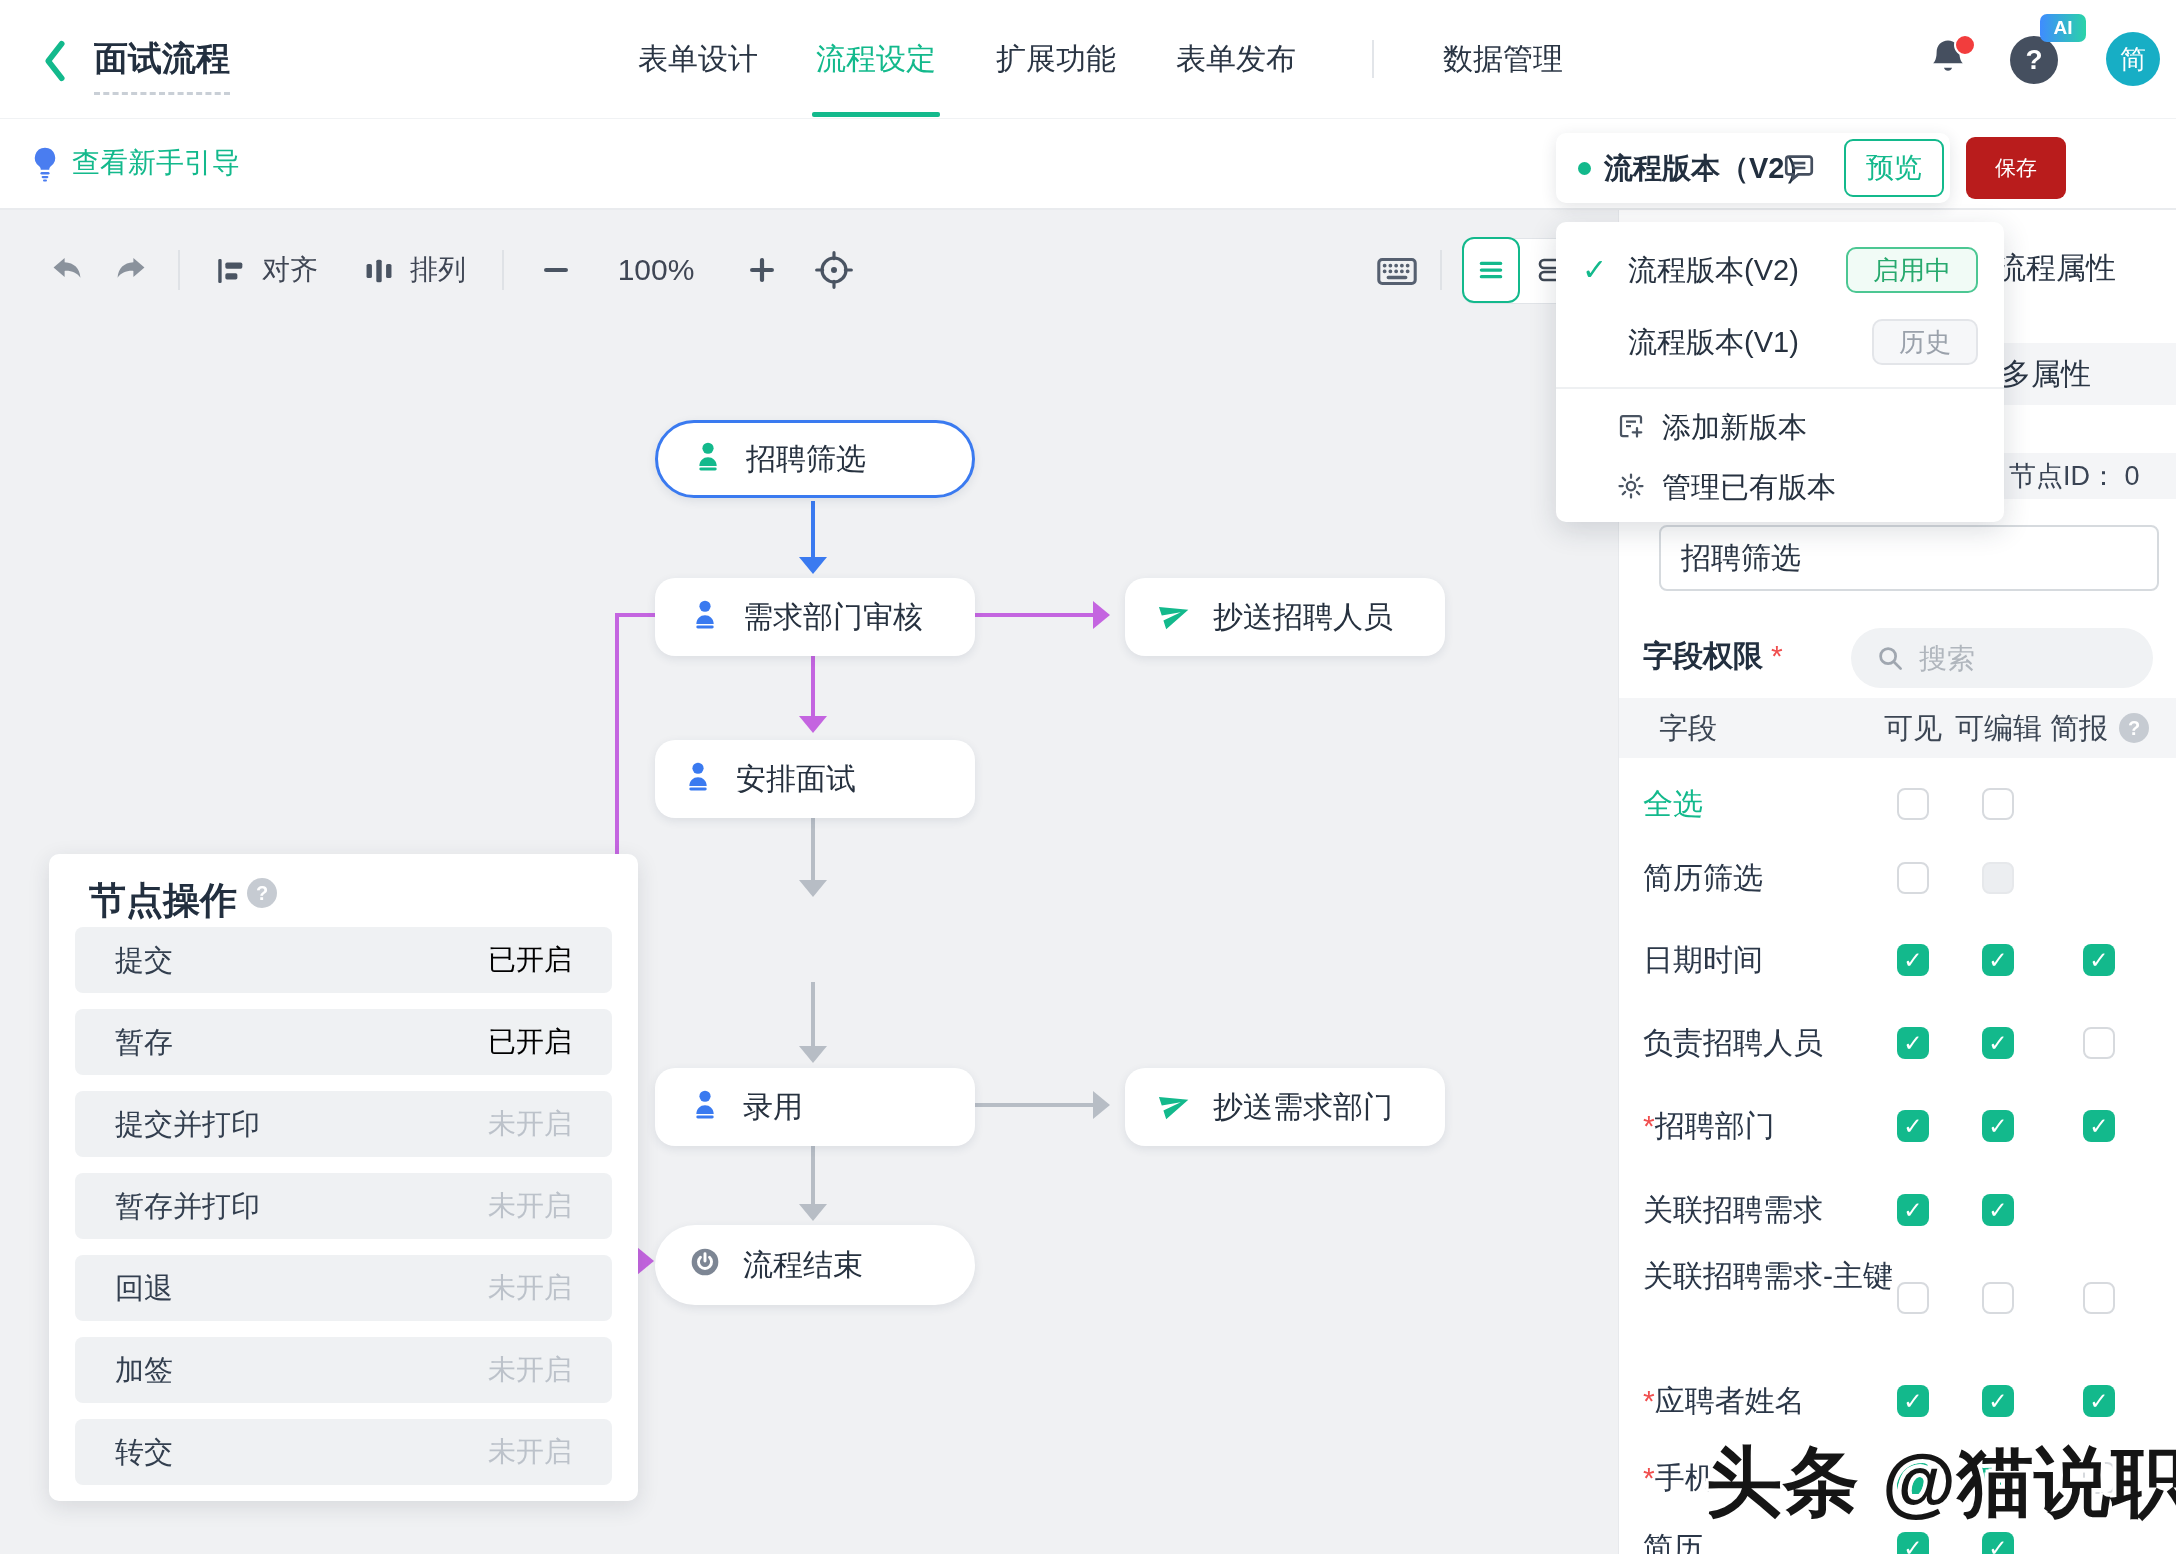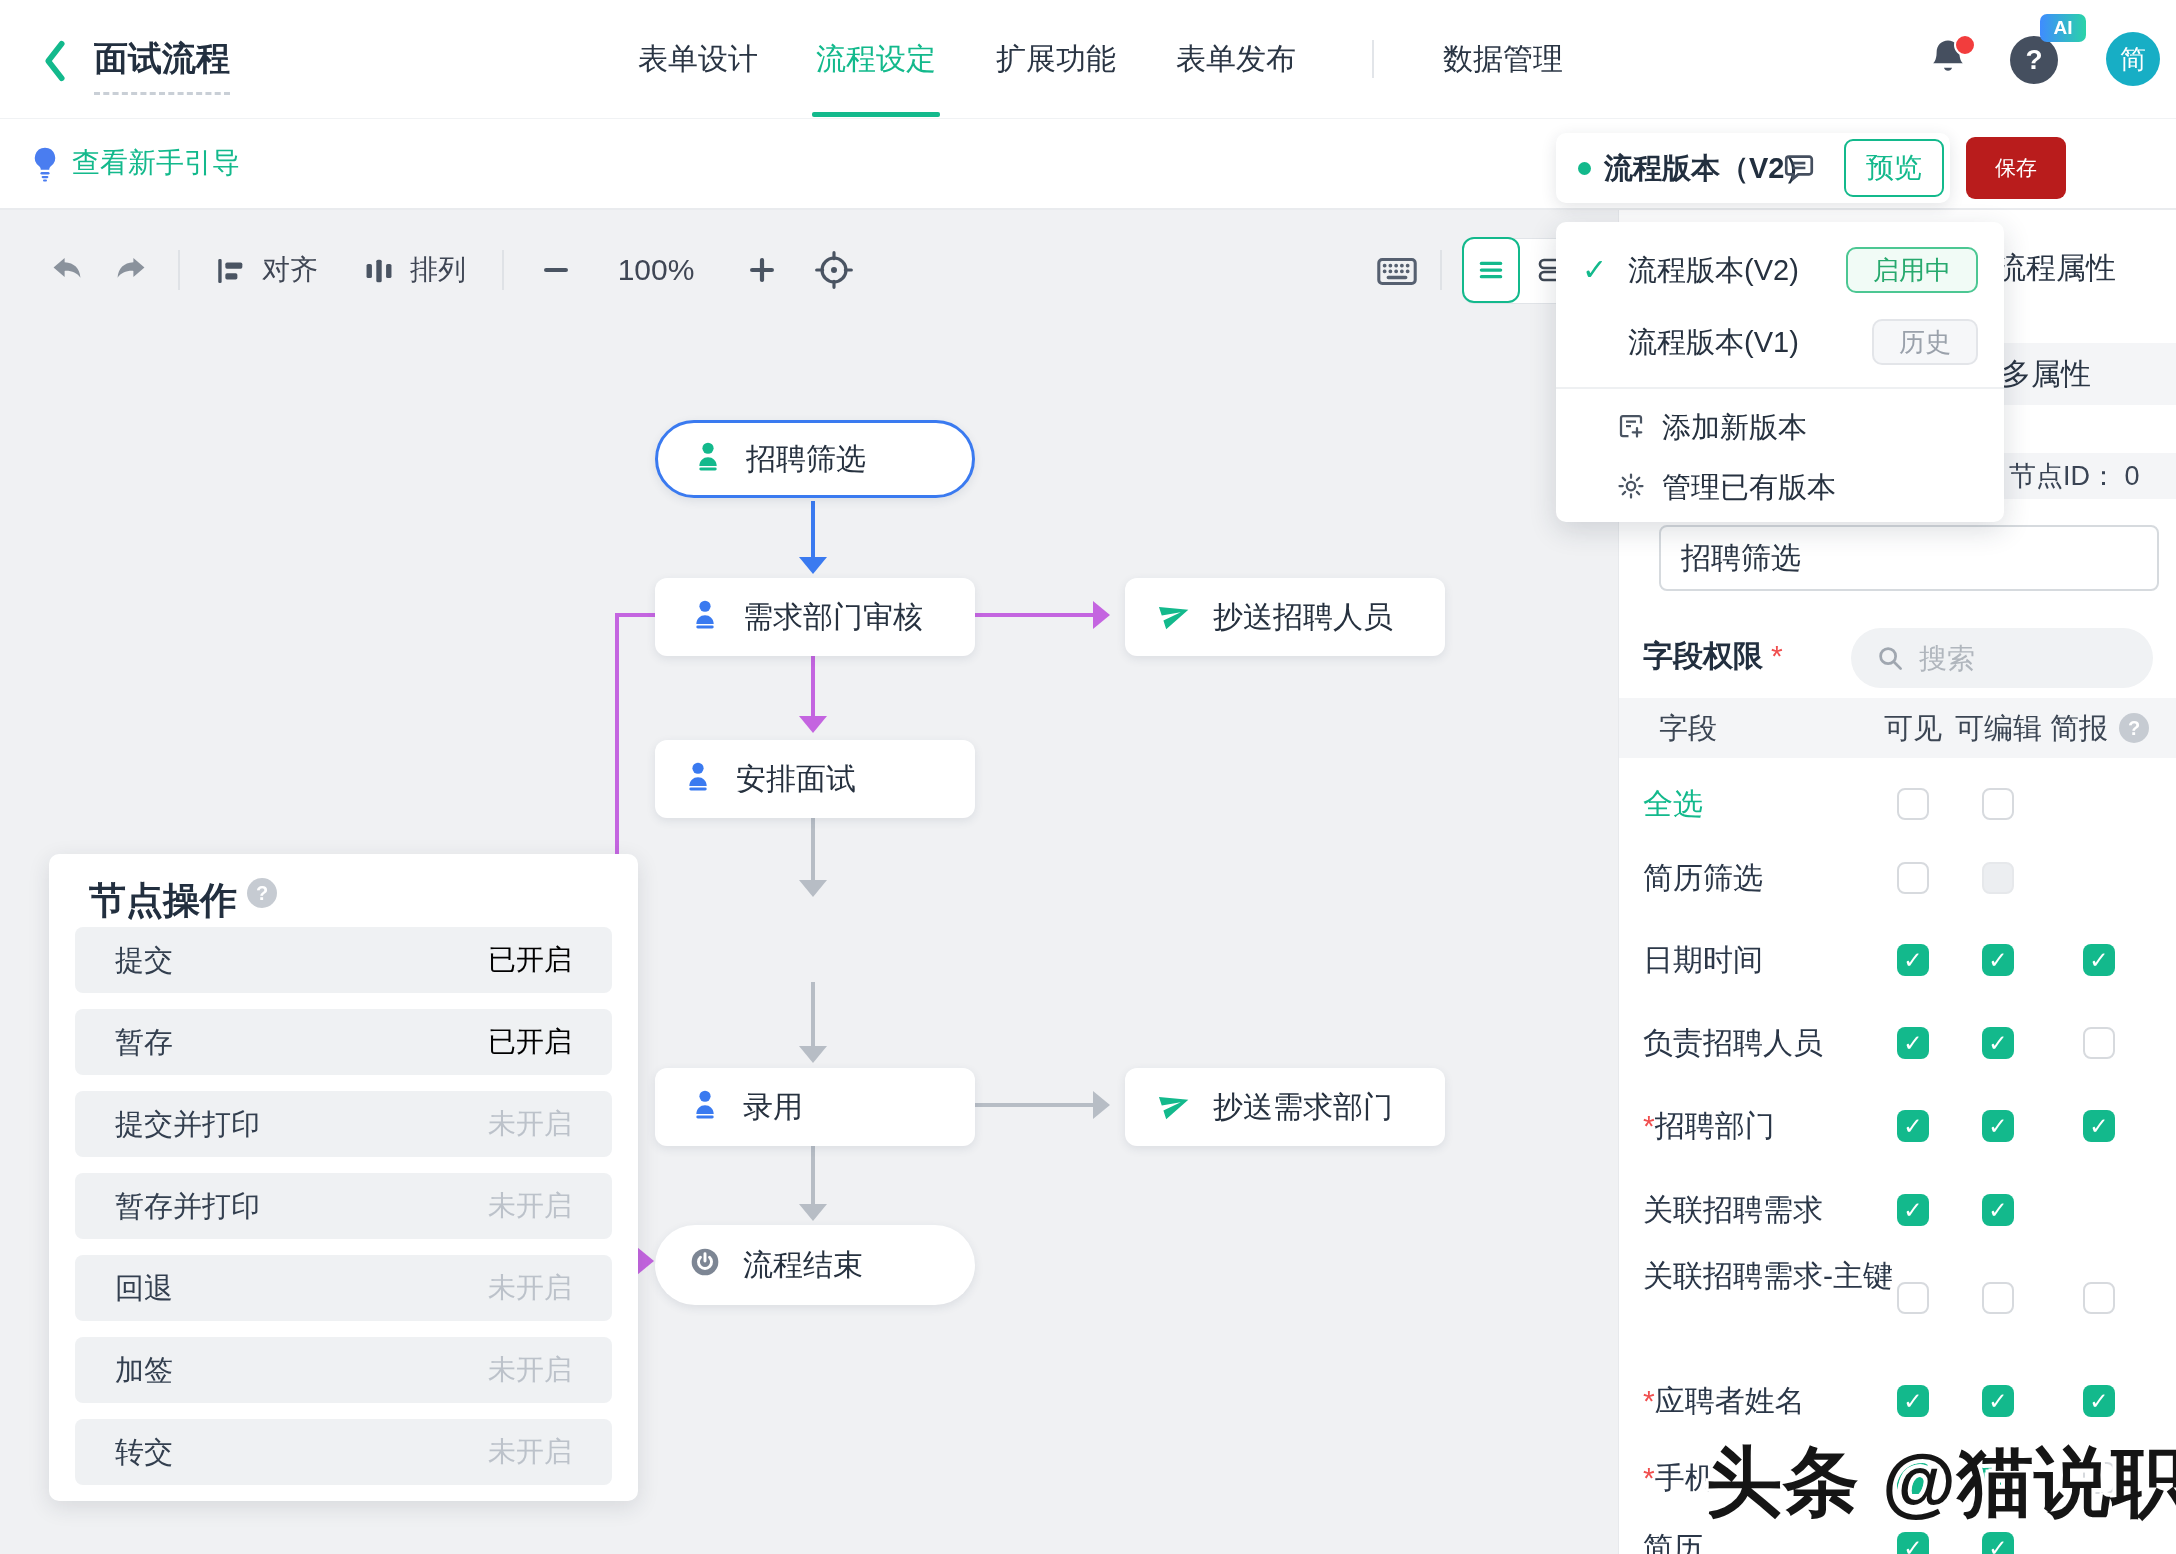--- a/index.html
+++ b/index.html
@@ -31,21 +31,21 @@
   .canvas{position:absolute;left:0;top:208px;width:1618px;height:1346px;background:#f0f1f3;overflow:hidden;z-index:1;}
   .tb-ic{position:absolute;cursor:pointer;}
   .tb-label{position:absolute;top:0;height:124px;line-height:124px;font-size:28px;color:#3f4654;cursor:pointer;}
   .tb-div{position:absolute;top:42px;width:2px;height:40px;background:#dfe2e6;}
   .zoom-pct{position:absolute;left:606px;top:0;width:100px;height:124px;line-height:124px;text-align:center;font-size:30px;color:#3f4654;}
   .toggle-group{position:absolute;left:1462px;top:30px;width:118px;height:64px;background:#fff;border:1px solid #e1e4e8;border-radius:12px;}
   .seg{position:absolute;top:-1px;width:58px;height:64px;display:flex;align-items:center;justify-content:center;cursor:pointer;}
   .seg.active{border:2px solid #13b98c;border-radius:12px;background:#fff;left:-1px;box-sizing:border-box;height:66px;top:-2px;}
   .seg.plain{left:60px;}
   
-  .node{position:absolute;width:320px;height:78px;background:#fff;border-radius:12px;box-sizing:border-box;
+  .node{position:absolute;width:320px;height:78px;background:#fff;border-radius:20px;box-sizing:border-box;
         box-shadow:0 3px 10px rgba(40,60,90,.10);display:flex;align-items:center;padding-left:34px;gap:22px;
         font-size:30px;color:#26313f;z-index:3;cursor:pointer;}
   .node.pill{border-radius:44px;}
   .node.start{border:3px solid #3a7af0;}
   .vline,.hline{position:absolute;z-index:2;}
   .tri-d{position:absolute;width:0;height:0;border-left:14px solid transparent;border-right:14px solid transparent;z-index:2;}
   .tri-r{position:absolute;width:0;height:0;border-top:14px solid transparent;border-bottom:14px solid transparent;z-index:2;}
   
   .ops{position:absolute;left:49px;top:646px;width:589px;height:647px;background:#fff;border-radius:10px;
        box-shadow:0 6px 22px rgba(31,45,61,.12);z-index:10;}

